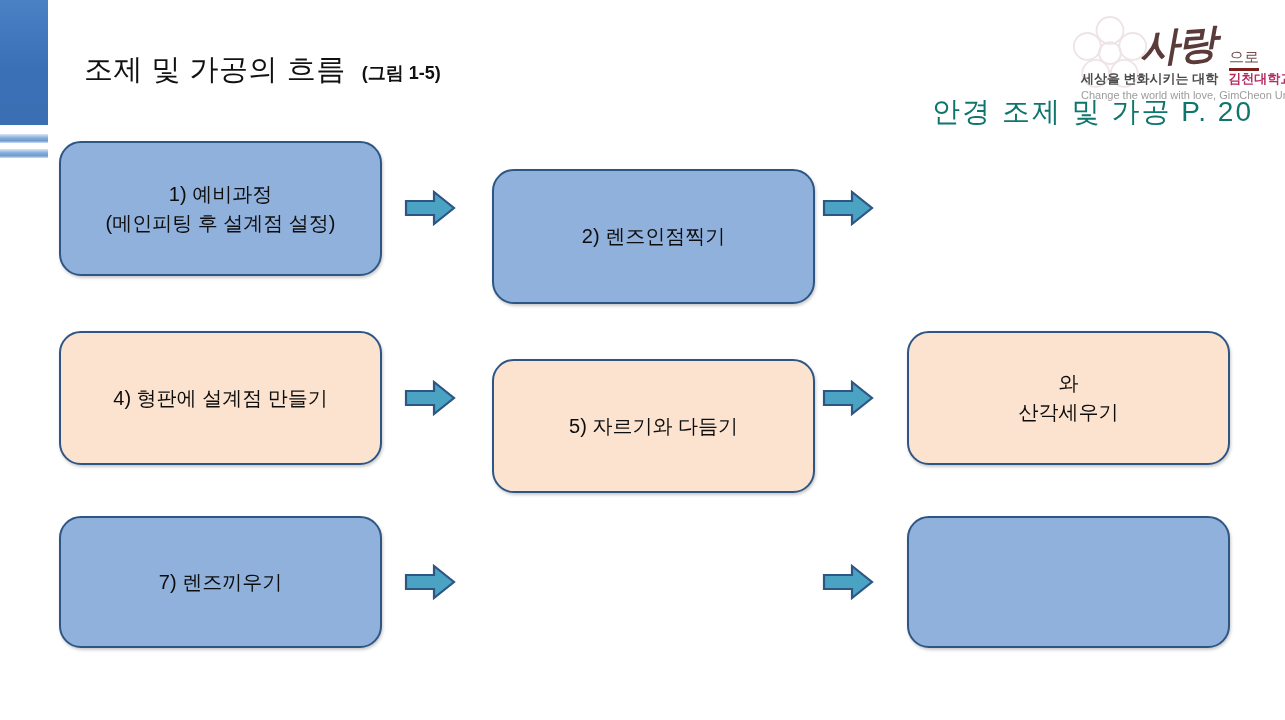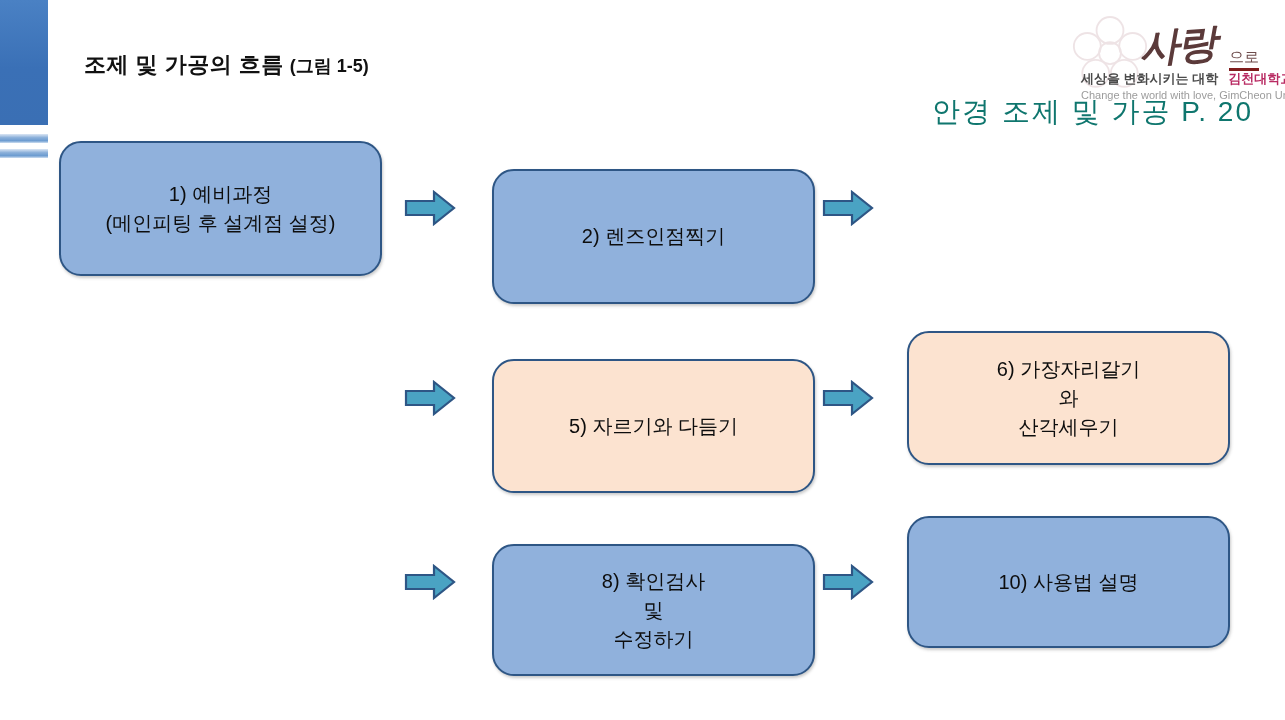--- a/index.html
+++ b/index.html
@@ -36,28 +36,28 @@
 
   
   #page-title {
     position: absolute;
     left: 84px;
     top: 50px;
     white-space: nowrap;
     color: #111111;
   }
   #page-title .title-main {
-    font-size: 22px;
-    font-weight: bold;
+    font-size: 29px;
+    font-weight: normal;
     letter-spacing: 0.5px;
   }
   #page-title .title-sub {
     font-size: 18px;
     font-weight: bold;
-    margin-left: 6px;
+    margin-left: 16px;
   }
 
   
   #header-caption {
     position: absolute;
     right: 32px;
     top: 93px;
     font-size: 28px;
     color: #0f766e;
     letter-spacing: 2px;
@@ -208,36 +208,35 @@
 <div id="flow-diagram">
 
   <div class="flow-box col-1 row-1 fill-blue">
       <span class="line">1) 예비과정</span>
       <span class="line">(메인피팅 후 설계점 설정)</span>
     </div>
   <div class="flow-box col-2 row-1 fill-blue">
       <span class="line">2) 렌즈인점찍기</span>
     </div>
 
+  <div class="flow-box col-1 row-2 fill-peach">
+      <span class="line">4) 형판에 설계점 만들기</span>
+    </div>
   <div class="flow-box col-2 row-2 fill-peach">
       <span class="line">5) 자르기와 다듬기</span>
     </div>
   <div class="flow-box col-3 row-2 fill-peach">
-      <span class="line">6) 가장자리갈기</span>
       <span class="line">와</span>
       <span class="line">산각세우기</span>
     </div>
 
-  <div class="flow-box col-2 row-3 fill-blue">
-      <span class="line">8) 확인검사</span>
-      <span class="line">및</span>
-      <span class="line">수정하기</span>
+  <div class="flow-box col-1 row-3 fill-blue">
+      <span class="line">7) 렌즈끼우기</span>
     </div>
   <div class="flow-box col-3 row-3 fill-blue">
-      <span class="line">10) 사용법 설명</span>
     </div>
 
   <svg class="flow-arrow arrow-c1 arrow-r1" viewBox="0 0 52 40">
     <polygon points="2,13 30,13 30,4 50,20 30,36 30,27 2,27" fill="#4aa3c3" stroke="#2e5685" stroke-width="2.2" stroke-linejoin="miter"></polygon>
   </svg>
   <svg class="flow-arrow arrow-c2 arrow-r1" viewBox="0 0 52 40">
     <polygon points="2,13 30,13 30,4 50,20 30,36 30,27 2,27" fill="#4aa3c3" stroke="#2e5685" stroke-width="2.2" stroke-linejoin="miter"></polygon>
   </svg>
   <svg class="flow-arrow arrow-c1 arrow-r2" viewBox="0 0 52 40">
     <polygon points="2,13 30,13 30,4 50,20 30,36 30,27 2,27" fill="#4aa3c3" stroke="#2e5685" stroke-width="2.2" stroke-linejoin="miter"></polygon>

